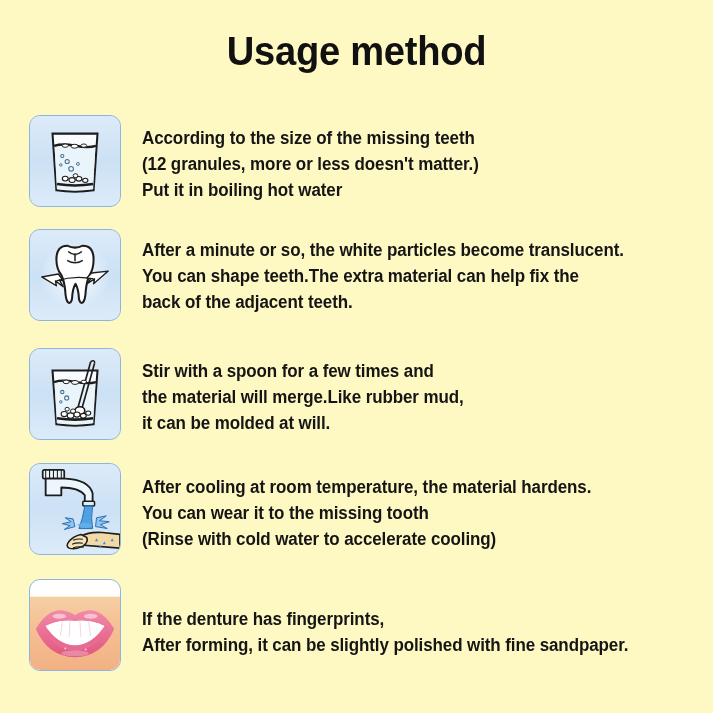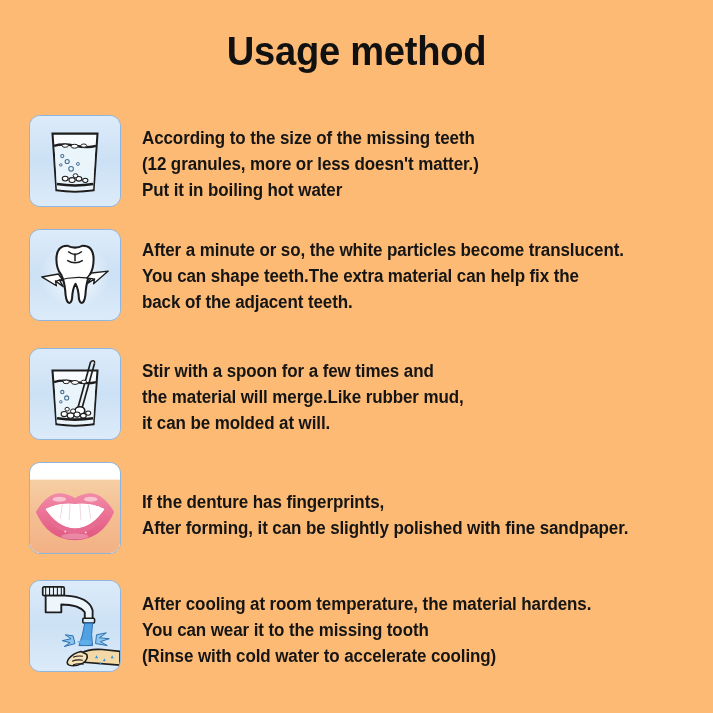--- a/index.html
+++ b/index.html
@@ -11,21 +11,21 @@
   body {
     width: 713px;
     height: 713px;
     font-family: "Liberation Sans", "DejaVu Sans", sans-serif;
     overflow: hidden;
   }
   .page {
     position: relative;
     width: 713px;
     height: 713px;
-    background: #fdba74;
+    background: #fef9c3;
   }
 
   
   .title {
     position: absolute;
     top: 28px;
     left: 0;
     width: 713px;
     text-align: center;
     font-size: 41px;
@@ -227,20 +227,67 @@
           <ellipse cx="38" cy="61.5" rx="2.2" ry="1.9" fill="#fff" stroke="#1d1d1d" stroke-width="1"></ellipse>
         </svg>
       </div>
       <div class="step-text">
         <span class="ln">Stir with a spoon for a few times and</span>
         <span class="ln">the material will merge.Like rubber mud,</span>
         <span class="ln">it can be molded at will.</span>
       </div>
     </div>
 
+    <div class="step s4">
+      <div class="thumb">
+        <svg viewBox="0 0 92 92" xmlns="http://www.w3.org/2000/svg">
+          <defs>
+            <linearGradient id="g4panel" x1="0" y1="0" x2="0" y2="1">
+              <stop offset="0" stop-color="#dcebf9"></stop>
+              <stop offset="0.5" stop-color="#cce1f5"></stop>
+              <stop offset="1" stop-color="#dcebf9"></stop>
+            </linearGradient>
+          </defs>
+          <rect x="0" y="0" width="92" height="92" fill="url(#g4panel)"></rect>
+
+          <rect x="13" y="6" width="22" height="9" rx="1.5" fill="#eaf4fc" stroke="#1d1d1d" stroke-width="1.8"></rect>
+          <path d="M16 6 L16 15 M20 6 L20 15 M24 6 L24 15 M28 6 L28 15 M32 6 L32 15" stroke="#1d1d1d" stroke-width="1.1"></path>
+
+          <path d="M16 15 L16 32 L32 32 L32 24 Q50 24 56 32 L56 41 L64 41 L64 30
+                   Q60 16 36 15 Z" fill="#eef6fd" stroke="#1d1d1d" stroke-width="1.9" stroke-linejoin="round"></path>
+
+          <rect x="54" y="38" width="12" height="5" rx="1" fill="#dfeefb" stroke="#1d1d1d" stroke-width="1.6"></rect>
+
+          <path d="M56 43 Q54 56 50 66 L64 66 Q62 55 64 43 Z" fill="#3a95e0" fill-opacity="0.85"></path>
+          <path d="M56 43 Q54 56 50 66 L64 66 Q62 55 64 43 Z" fill="none" stroke="#2b6fb0" stroke-width="1"></path>
+
+          <path d="M44 56 L36 55 L42 59 L33 61 L41 63 L35 67 L46 64 Z" fill="#8fc6ee" stroke="#2b6fb0" stroke-width="1" stroke-linejoin="round"></path>
+          <path d="M68 55 L78 53 L71 58 L81 59 L72 62 L79 66 L67 64 Z" fill="#8fc6ee" stroke="#2b6fb0" stroke-width="1" stroke-linejoin="round"></path>
+          <path d="M48 62 Q56 58 64 62 Q58 69 48 62 Z" fill="#63b0e8" fill-opacity="0.9"></path>
+
+          <path d="M92 72 L74 70 Q60 69 52 74 Q46 78 42 82 L92 86 Z" fill="#f3d9a6" stroke="#1d1d1d" stroke-width="1.7" stroke-linejoin="round"></path>
+
+          <path d="M52 72 Q44 74 40 79 Q36 84 40 86 Q46 88 54 84 Q60 80 58 75 Z" fill="#f6e2b6" stroke="#1d1d1d" stroke-width="1.6" stroke-linejoin="round"></path>
+          <path d="M44 78 Q49 76 54 77" fill="none" stroke="#1d1d1d" stroke-width="1.1"></path>
+          <path d="M43 82 Q48 80 54 81" fill="none" stroke="#1d1d1d" stroke-width="1.1"></path>
+          <path d="M44 85.5 Q49 84 55 85" fill="none" stroke="#1d1d1d" stroke-width="1.1"></path>
+
+          <path d="M68 76 l1.6 3 -3.2 0 Z" fill="#3a95e0"></path>
+          <path d="M76 79 l1.6 3 -3.2 0 Z" fill="#3a95e0"></path>
+          <path d="M84 76 l1.6 3 -3.2 0 Z" fill="#3a95e0"></path>
+          <path d="M72 83 l1.4 2.6 -2.8 0 Z" fill="#3a95e0"></path>
+        </svg>
+      </div>
+      <div class="step-text">
+        <span class="ln">After cooling at room temperature, the material hardens.</span>
+        <span class="ln">You can wear it to the missing tooth</span>
+        <span class="ln">(Rinse with cold water to accelerate cooling)</span>
+      </div>
+    </div>
+
     <div class="step s5">
       <div class="thumb">
         <svg viewBox="0 0 92 92" xmlns="http://www.w3.org/2000/svg">
           <defs>
             <linearGradient id="g5skin" x1="0" y1="0" x2="0" y2="1">
               <stop offset="0" stop-color="#f6cfa4"></stop>
               <stop offset="0.45" stop-color="#f4bf93"></stop>
               <stop offset="1" stop-color="#f2b184"></stop>
             </linearGradient>
             <linearGradient id="g5lip" x1="0" y1="0" x2="0" y2="1">
@@ -273,61 +320,14 @@
           <circle cx="36" cy="70" r="1" fill="#ffffff" fill-opacity="0.7"></circle>
           <circle cx="57" cy="71" r="1" fill="#ffffff" fill-opacity="0.7"></circle>
         </svg>
       </div>
       <div class="step-text">
         <span class="ln">If the denture has fingerprints,</span>
         <span class="ln">After forming, it can be slightly polished with fine sandpaper.</span>
       </div>
     </div>
 
-    <div class="step s4">
-      <div class="thumb">
-        <svg viewBox="0 0 92 92" xmlns="http://www.w3.org/2000/svg">
-          <defs>
-            <linearGradient id="g4panel" x1="0" y1="0" x2="0" y2="1">
-              <stop offset="0" stop-color="#dcebf9"></stop>
-              <stop offset="0.5" stop-color="#cce1f5"></stop>
-              <stop offset="1" stop-color="#dcebf9"></stop>
-            </linearGradient>
-          </defs>
-          <rect x="0" y="0" width="92" height="92" fill="url(#g4panel)"></rect>
-
-          <rect x="13" y="6" width="22" height="9" rx="1.5" fill="#eaf4fc" stroke="#1d1d1d" stroke-width="1.8"></rect>
-          <path d="M16 6 L16 15 M20 6 L20 15 M24 6 L24 15 M28 6 L28 15 M32 6 L32 15" stroke="#1d1d1d" stroke-width="1.1"></path>
-
-          <path d="M16 15 L16 32 L32 32 L32 24 Q50 24 56 32 L56 41 L64 41 L64 30
-                   Q60 16 36 15 Z" fill="#eef6fd" stroke="#1d1d1d" stroke-width="1.9" stroke-linejoin="round"></path>
-
-          <rect x="54" y="38" width="12" height="5" rx="1" fill="#dfeefb" stroke="#1d1d1d" stroke-width="1.6"></rect>
-
-          <path d="M56 43 Q54 56 50 66 L64 66 Q62 55 64 43 Z" fill="#3a95e0" fill-opacity="0.85"></path>
-          <path d="M56 43 Q54 56 50 66 L64 66 Q62 55 64 43 Z" fill="none" stroke="#2b6fb0" stroke-width="1"></path>
-
-          <path d="M44 56 L36 55 L42 59 L33 61 L41 63 L35 67 L46 64 Z" fill="#8fc6ee" stroke="#2b6fb0" stroke-width="1" stroke-linejoin="round"></path>
-          <path d="M68 55 L78 53 L71 58 L81 59 L72 62 L79 66 L67 64 Z" fill="#8fc6ee" stroke="#2b6fb0" stroke-width="1" stroke-linejoin="round"></path>
-          <path d="M48 62 Q56 58 64 62 Q58 69 48 62 Z" fill="#63b0e8" fill-opacity="0.9"></path>
-
-          <path d="M92 72 L74 70 Q60 69 52 74 Q46 78 42 82 L92 86 Z" fill="#f3d9a6" stroke="#1d1d1d" stroke-width="1.7" stroke-linejoin="round"></path>
-
-          <path d="M52 72 Q44 74 40 79 Q36 84 40 86 Q46 88 54 84 Q60 80 58 75 Z" fill="#f6e2b6" stroke="#1d1d1d" stroke-width="1.6" stroke-linejoin="round"></path>
-          <path d="M44 78 Q49 76 54 77" fill="none" stroke="#1d1d1d" stroke-width="1.1"></path>
-          <path d="M43 82 Q48 80 54 81" fill="none" stroke="#1d1d1d" stroke-width="1.1"></path>
-          <path d="M44 85.5 Q49 84 55 85" fill="none" stroke="#1d1d1d" stroke-width="1.1"></path>
-
-          <path d="M68 76 l1.6 3 -3.2 0 Z" fill="#3a95e0"></path>
-          <path d="M76 79 l1.6 3 -3.2 0 Z" fill="#3a95e0"></path>
-          <path d="M84 76 l1.6 3 -3.2 0 Z" fill="#3a95e0"></path>
-          <path d="M72 83 l1.4 2.6 -2.8 0 Z" fill="#3a95e0"></path>
-        </svg>
-      </div>
-      <div class="step-text">
-        <span class="ln">After cooling at room temperature, the material hardens.</span>
-        <span class="ln">You can wear it to the missing tooth</span>
-        <span class="ln">(Rinse with cold water to accelerate cooling)</span>
-      </div>
-    </div>
-
   </div>
 </div>
 
 </body></html>

